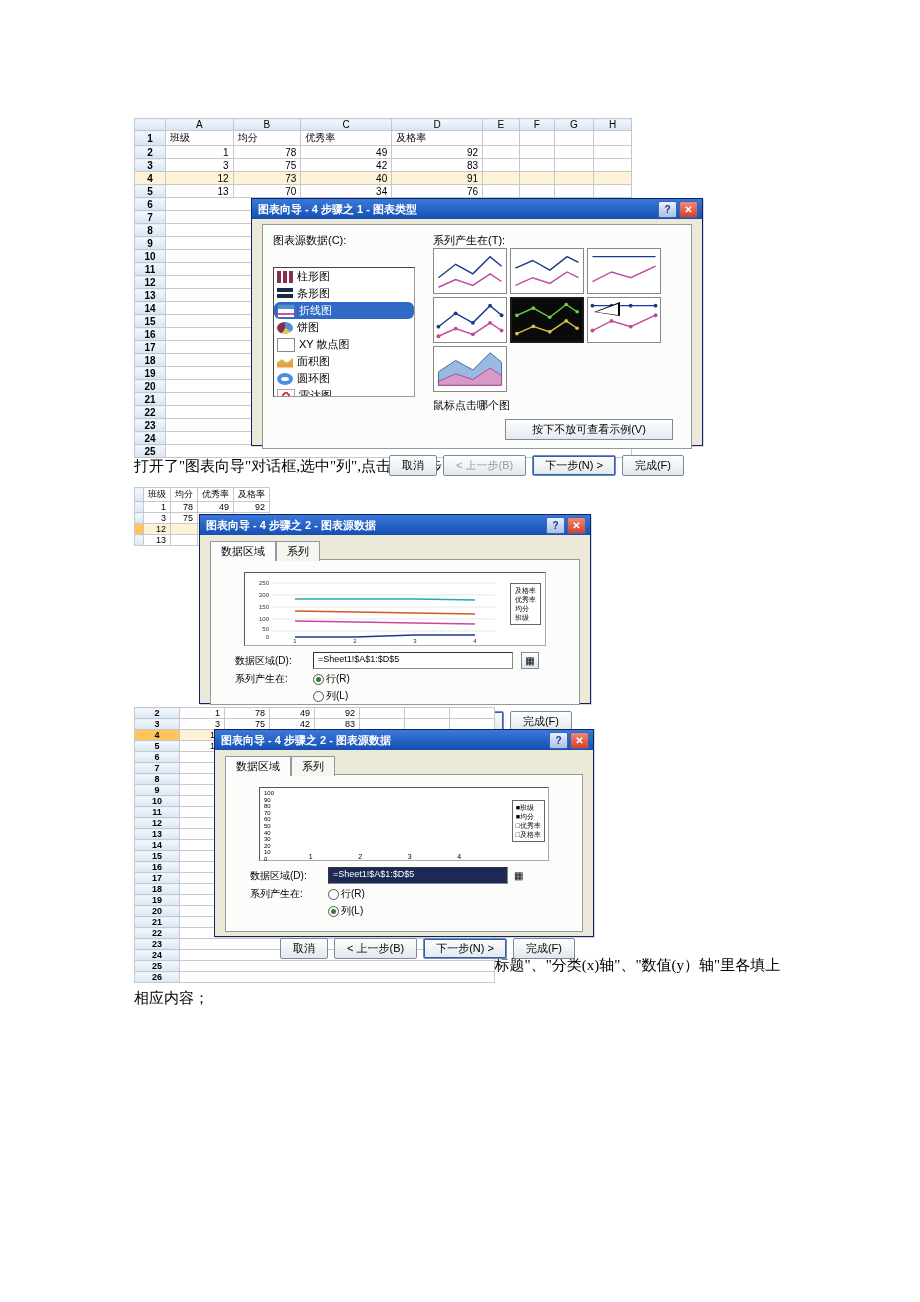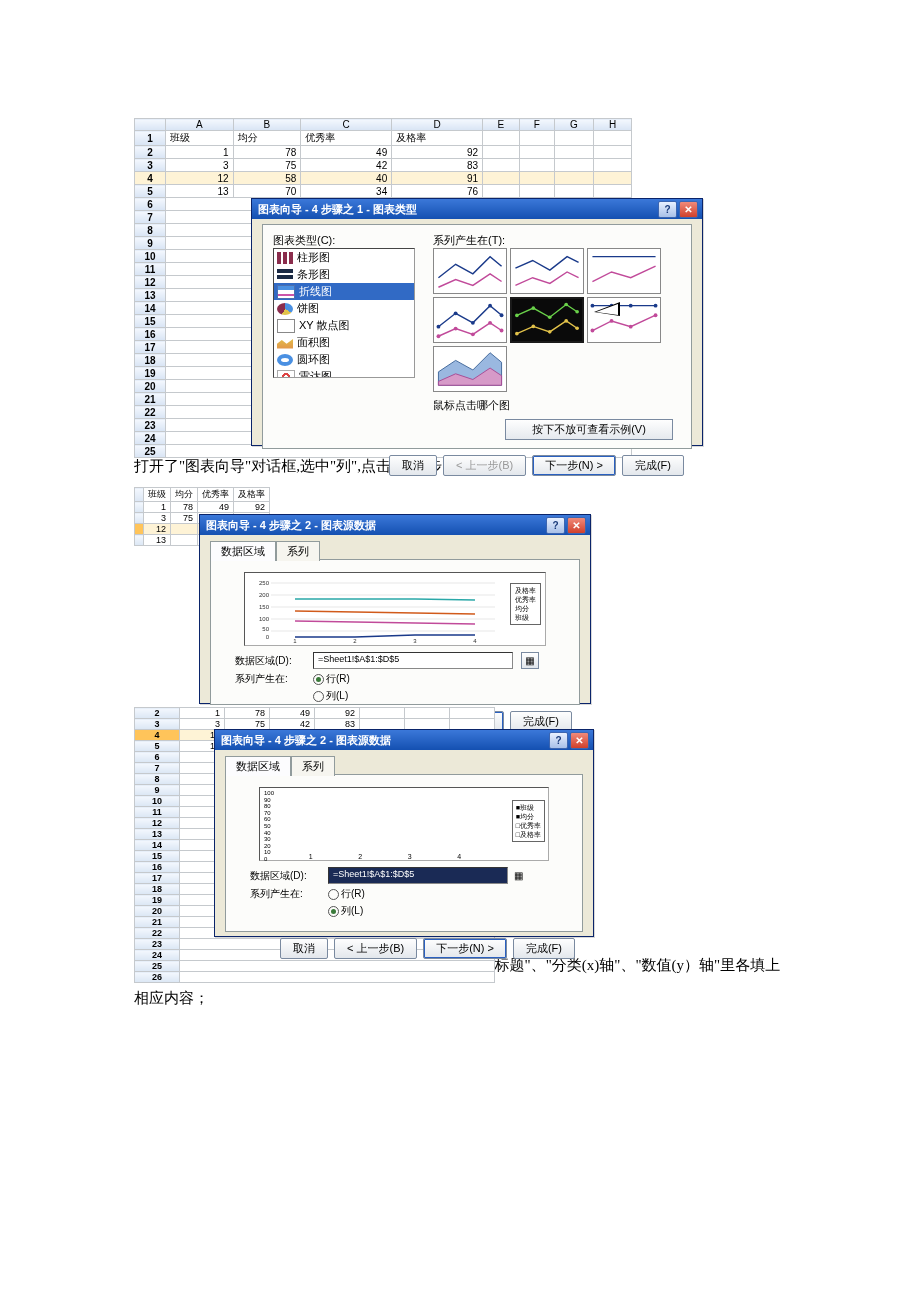--- a/index.html
+++ b/index.html
@@ -101,27 +101,28 @@
     padding: 8px 10px;
   }
 
   .dlg1 .cols { display: flex; gap: 18px; }
   .dlg1 .listbox {
     border: 1px inset #999;
     width: 140px;
     height: 128px;
     background: #fff;
     overflow: hidden;
+    margin-top: 19px;
   }
   .dlg1 .listbox .item {
     display: flex; align-items: center; gap: 4px;
     padding: 1px 3px;
     white-space: nowrap;
   }
-  .dlg1 .listbox .item.sel { background: #316ac5; color: #fff; }
+  .dlg1 .listbox .item.sel { background: #316ac5; color: #fff; border-radius: 6px; }
   .dlg1 .listbox .ico {
     width: 16px; height: 12px;
     display: inline-block;
   }
   .ico-col { background: linear-gradient(90deg,#8a2c4c 25%, transparent 25% 37%, #8a2c4c 37% 62%, transparent 62% 74%, #8a2c4c 74%); }
   .ico-bar { background: linear-gradient(#1a2a44 33%, transparent 33% 50%, #1a2a44 50% 83%, transparent 83%); }
   .ico-line { background: #fff; box-shadow: inset 0 4px 0 #4a90e2, inset 0 8px 0 #fff, inset 0 10px 0 #cc55aa; border:1px solid #4a70b0;}
   .ico-pie { border-radius: 50%; background: conic-gradient(#4a90e2 0 120deg, #e2c34a 120deg 210deg, #8a2c4c 210deg 360deg); }
   .ico-xy { background: #fff; border:1px solid #888; position:relative;}
   .ico-area { background: linear-gradient(#e2c34a,#e2964a); clip-path: polygon(0 100%,0 60%,30% 30%,60% 60%,100% 20%,100% 100%);}
@@ -342,21 +343,21 @@
         <td>42</td>
         <td>83</td>
         <td></td>
             <td></td>
             <td></td>
             <td></td>
       </tr>
       <tr class="selrow">
         <th class="rowhead sel">4</th>
         <td>12</td>
-        <td>58</td>
+        <td>73</td>
         <td>40</td>
         <td>91</td>
         <td></td>
             <td></td>
             <td></td>
             <td></td>
       </tr>
       <tr>
         <th class="rowhead">5</th>
         <td>13</td>
@@ -456,21 +457,21 @@
       <div class="dlg-title">
         <span>图表向导 - 4 步骤之 1 - 图表类型</span>
         <span class="spacer"></span>
         <span class="tbtn">?</span>
         <span class="tbtn close">✕</span>
       </div>
       <div class="dlg-body">
         <div class="tabpanel">
           <div class="cols">
             <div>
-              <div>图表类型(C):</div>
+              <div>图表源数据(C):</div>
               <div class="listbox">
                 <div class="item">
                     <span class="ico ico-col"></span>
                     <span>柱形图</span>
                   </div>
                 <div class="item">
                     <span class="ico ico-bar"></span>
                     <span>条形图</span>
                   </div>
                 <div class="item sel">

